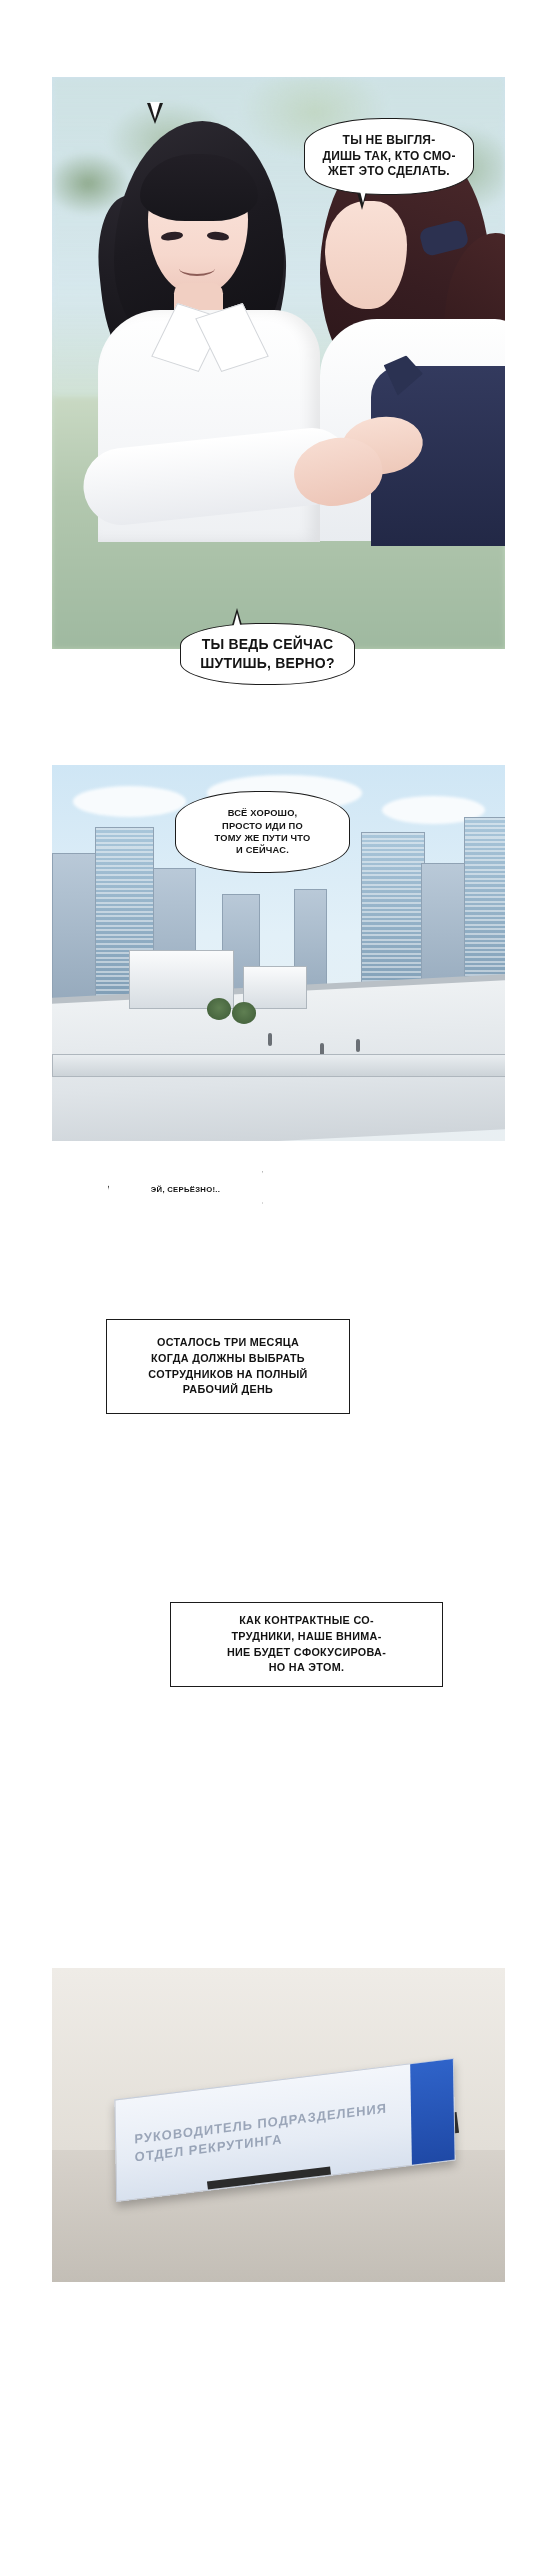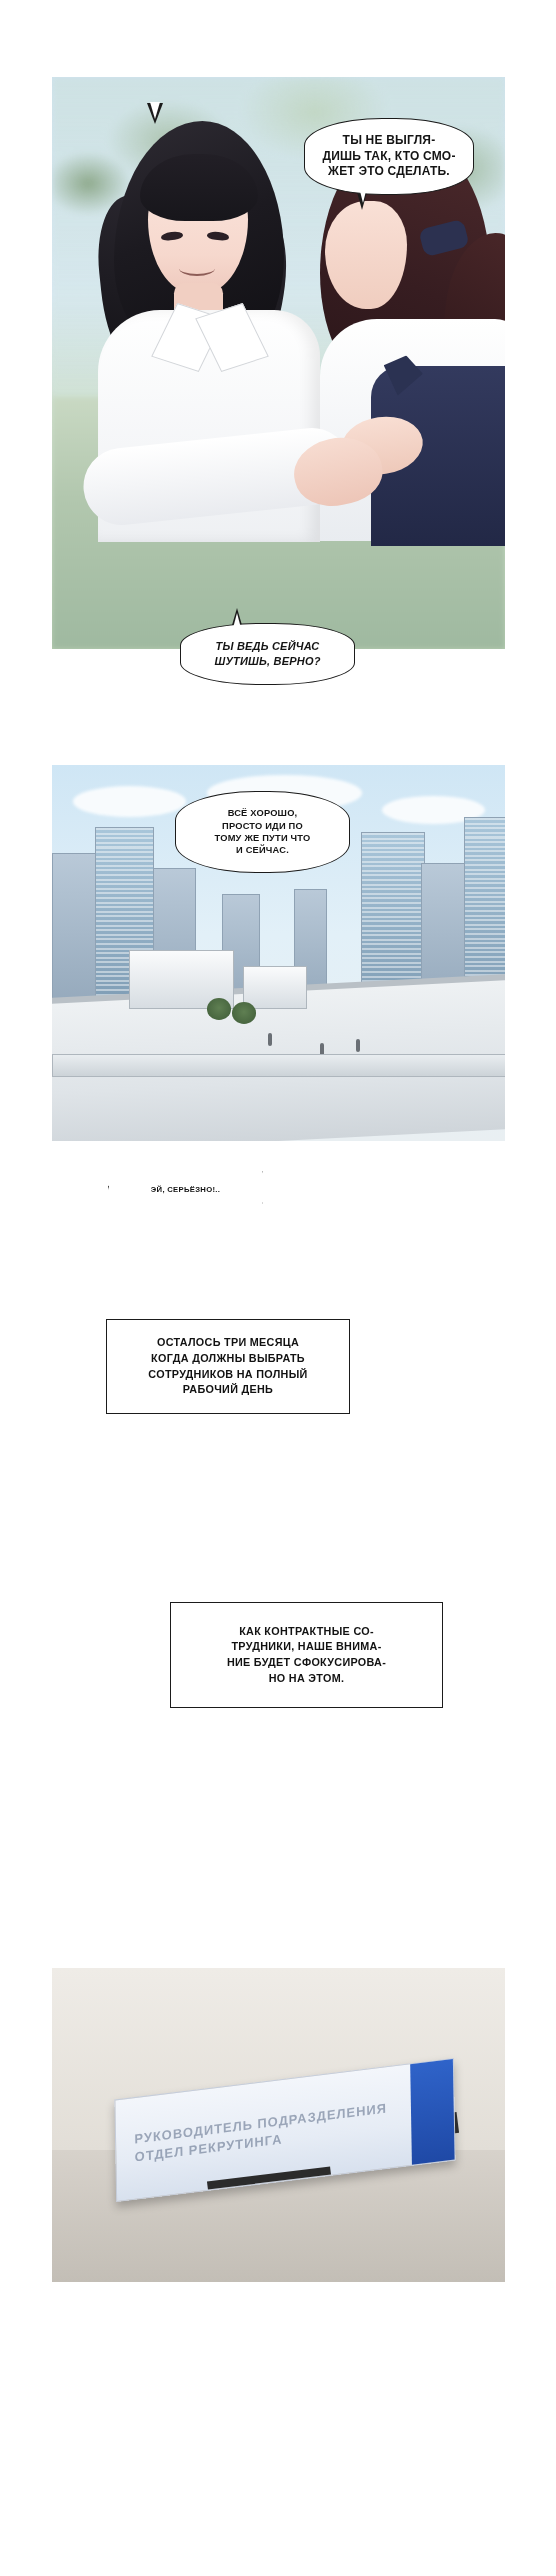--- a/index.html
+++ b/index.html
@@ -352,21 +352,21 @@
   <div class="tail" style="left:150px; top:102px; border-left:5.7px solid transparent; border-right:5.7px solid transparent; border-top:17.5px solid #ffffff; z-index:31;"></div>
 
   <div class="bubble" style="left:304px; top:118px; width:170px; height:77px; font-size:12px;">
     <span class="txt">ТЫ НЕ ВЫГЛЯ-
 ДИШЬ ТАК, КТО СМО-
 ЖЕТ ЭТО СДЕЛАТЬ.</span>
   </div>
   <div class="tail" style="left:355px; top:185px; border-left:7.2px solid transparent; border-right:7.2px solid transparent; border-top:25px solid #1b1b1b;"></div>
   <div class="tail" style="left:358px; top:183px; border-left:5.2px solid transparent; border-right:5.2px solid transparent; border-top:20.6px solid #ffffff; z-index:31;"></div>
 
-  <div class="bubble" style="left:180px; top:623px; width:175px; height:62px; font-size:11px;font-style:italic;">
+  <div class="bubble" style="left:180px; top:623px; width:175px; height:62px; font-size:14px;">
     <span class="txt">ТЫ ВЕДЬ СЕЙЧАС
 ШУТИШЬ, ВЕРНО?</span>
   </div>
   <div class="tail" style="left:230px; top:608px; border-left:7.2px solid transparent; border-right:7.2px solid transparent; border-bottom:24px solid #1b1b1b;"></div>
   <div class="tail" style="left:232px; top:613px; border-left:5.2px solid transparent; border-right:5.2px solid transparent; border-bottom:19.6px solid #ffffff; z-index:31;"></div>
 
   <div class="panel" id="panel2">
     <div class="p2-cloud" style="left:20.6px; top:20.6px; width:113px; height:31px;"></div>
     <div class="p2-cloud" style="left:155px; top:10.3px; width:155px; height:36px;"></div>
     <div class="p2-cloud" style="left:330px; top:31px; width:103px; height:28px;"></div>
@@ -406,21 +406,21 @@
     </div>
   </div>
 
   <div class="narr" style="left:106px; top:1319px; width:244px; height:95px; font-size:10.8px;">
     <span class="txt">ОСТАЛОСЬ ТРИ МЕСЯЦА
 КОГДА ДОЛЖНЫ ВЫБРАТЬ
 СОТРУДНИКОВ НА ПОЛНЫЙ
 РАБОЧИЙ ДЕНЬ</span>
   </div>
 
-  <div class="narr" style="left:170px; top:1602px; width:273px; height:106px; font-size:10.8px;">
+  <div class="narr" style="left:170px; top:1602px; width:273px; height:85px; font-size:10.8px;">
     <span class="txt">КАК КОНТРАКТНЫЕ СО-
 ТРУДНИКИ, НАШЕ ВНИМА-
 НИЕ БУДЕТ СФОКУСИРОВА-
 НО НА ЭТОМ.</span>
   </div>
 
   <div class="panel" id="panel3">
     <div class="p3-wall"></div>
     <div class="p3-floor"></div>
     <div class="p3-darkbar"></div>

